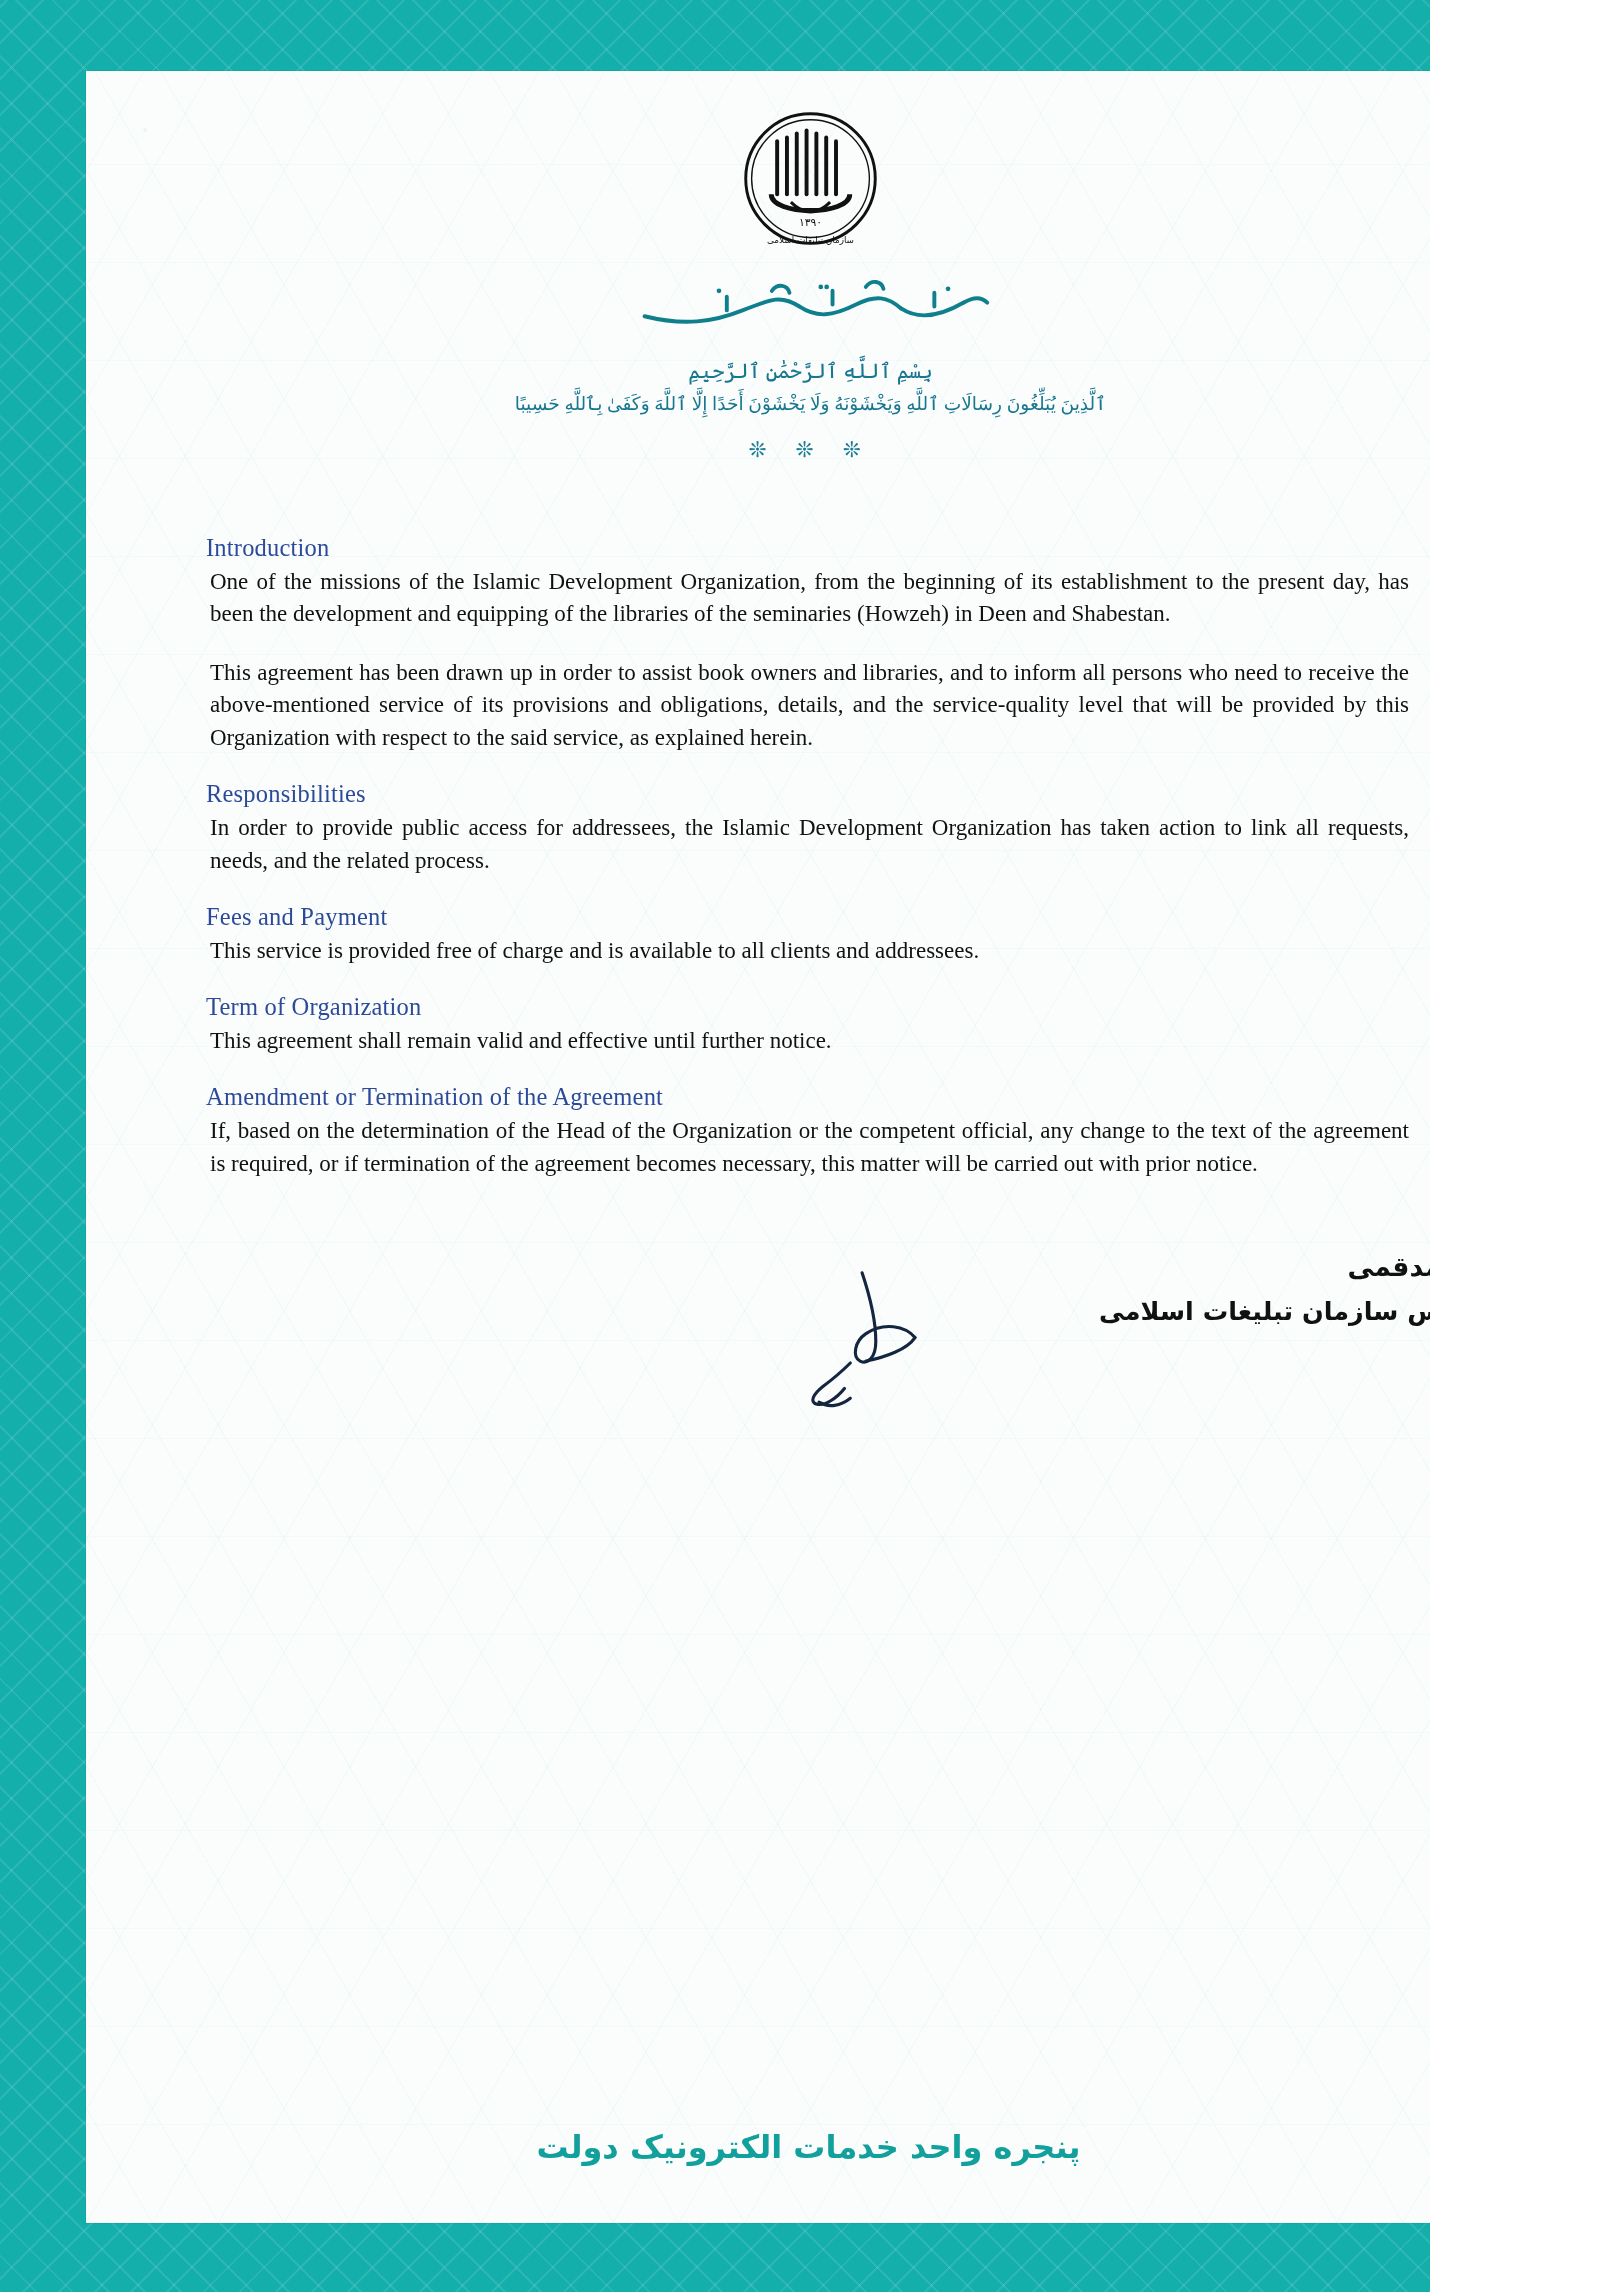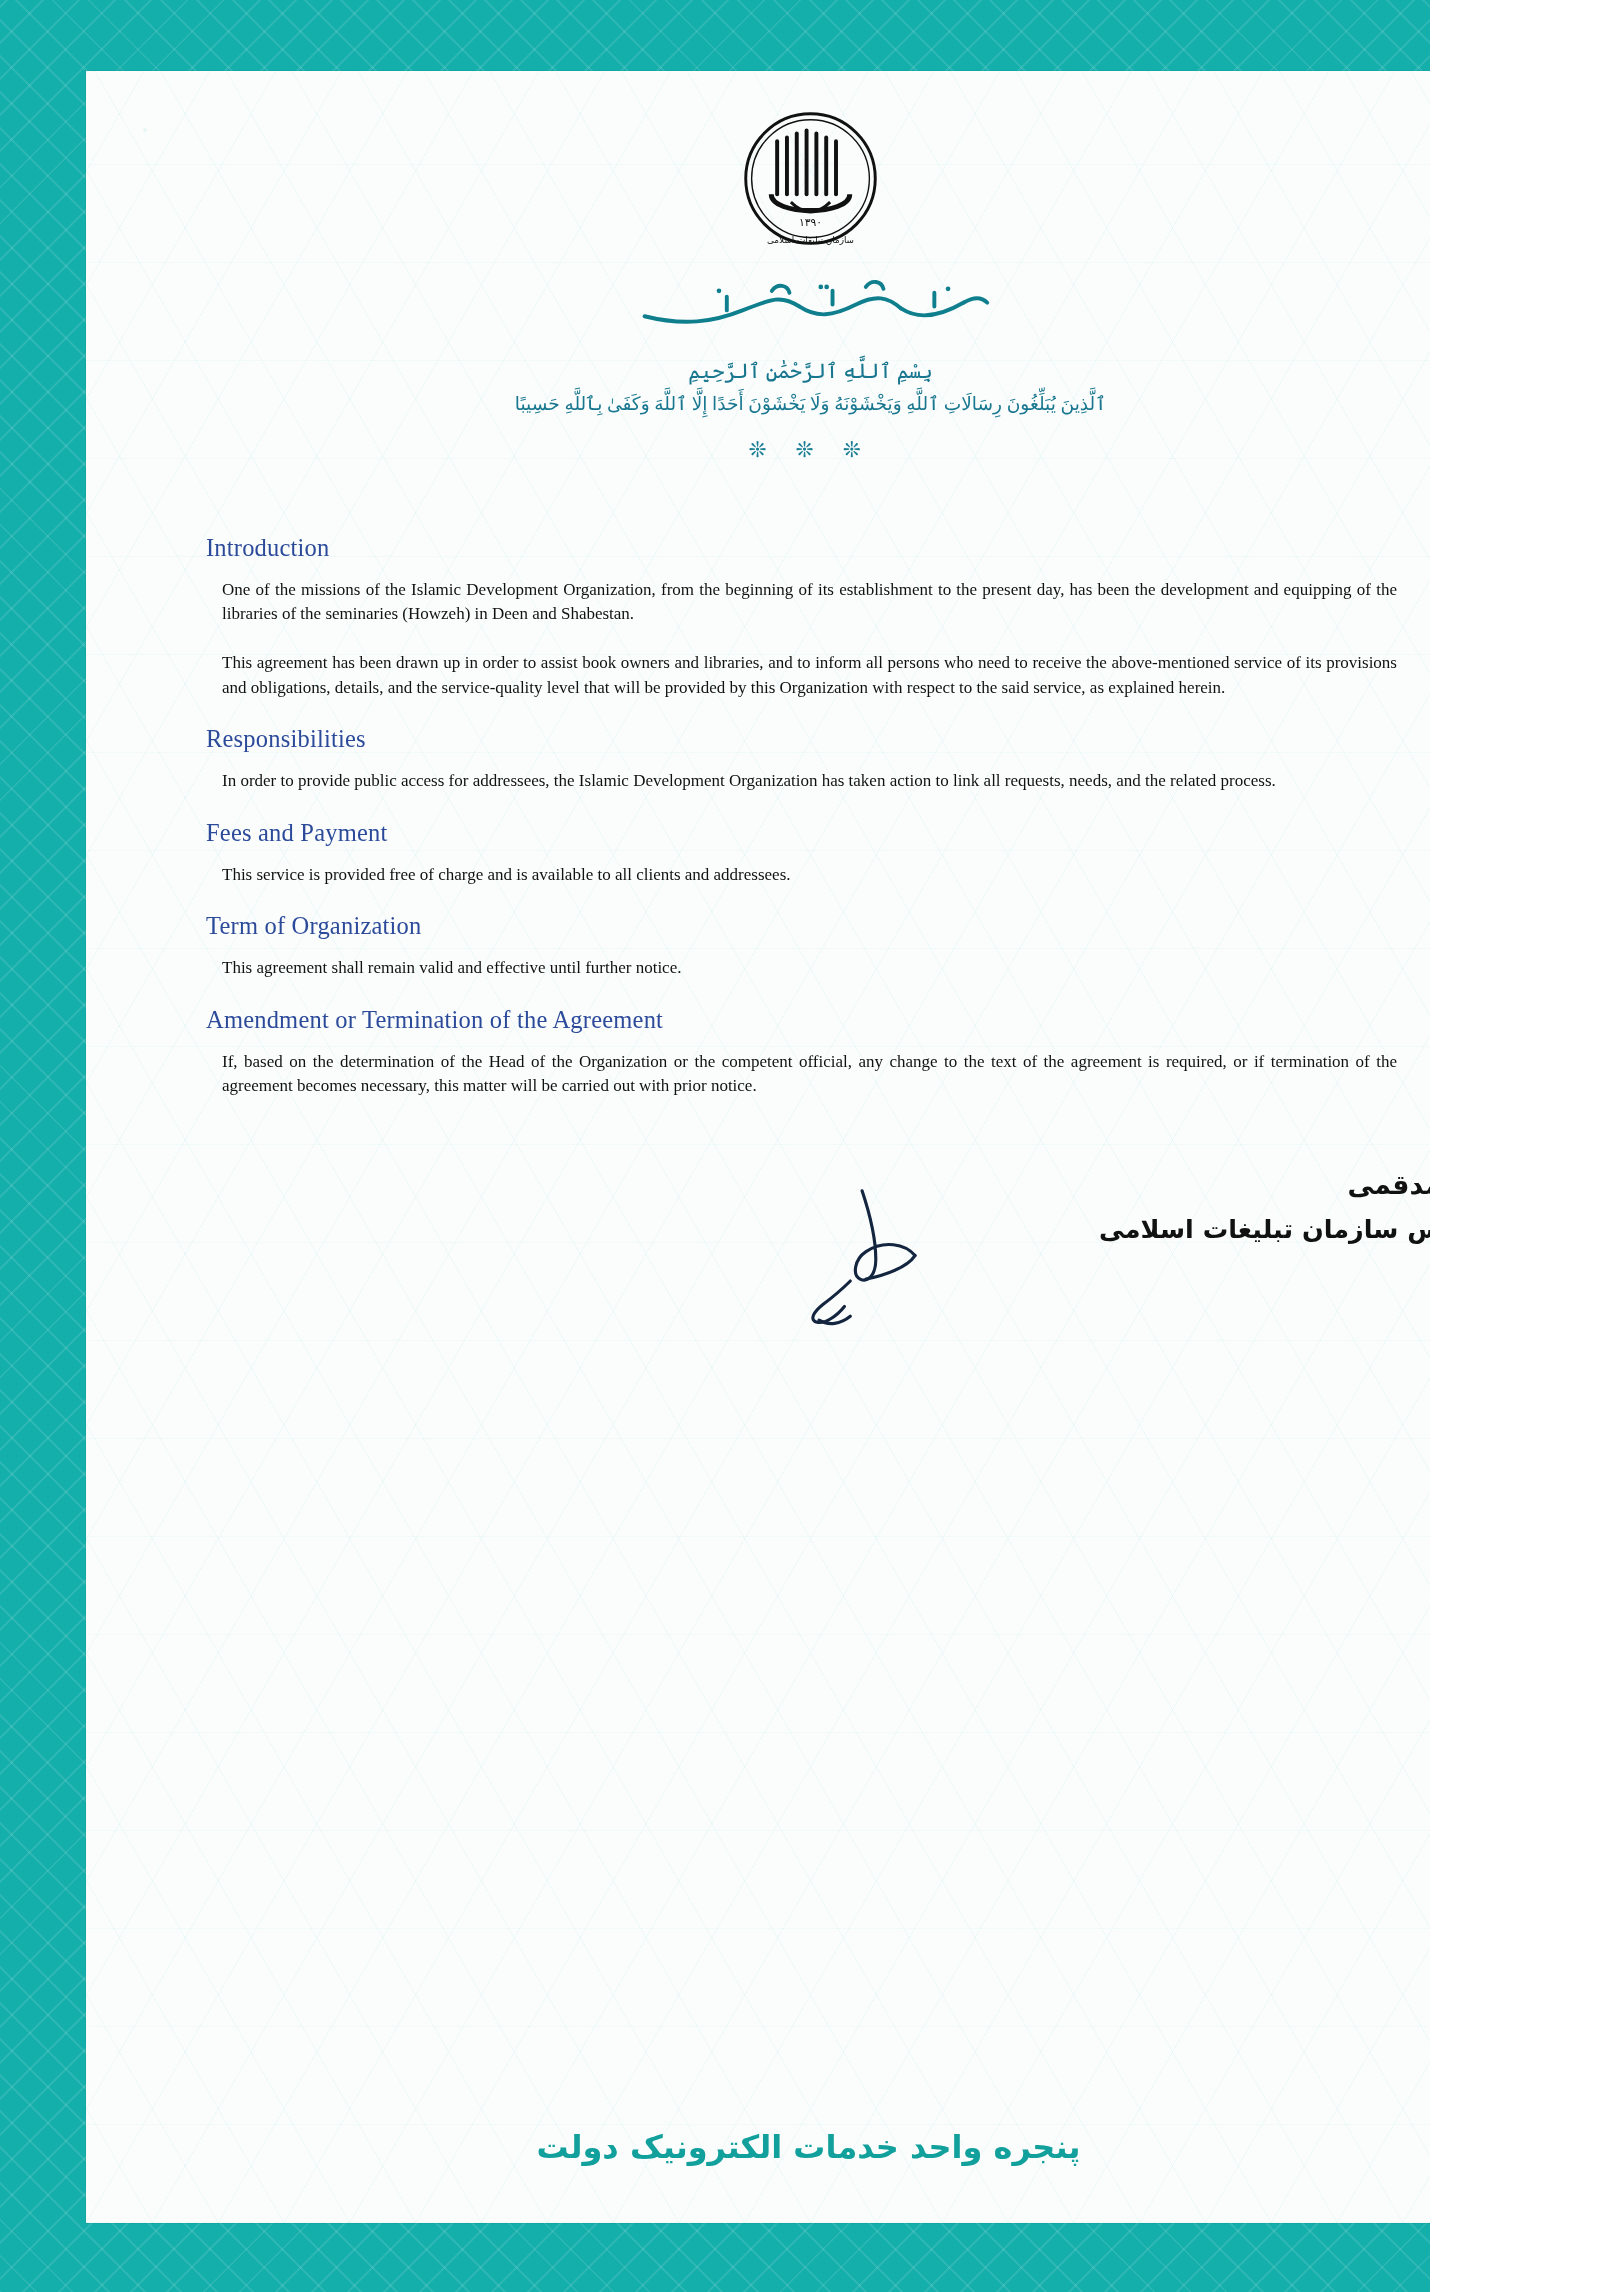--- a/index.html
+++ b/index.html
@@ -117,23 +117,23 @@
   .section { margin-bottom: 25.5px; }
   .section h2 {
     margin: 0 0 2px 0;
     font-family: "Liberation Serif", serif;
     font-size: 24.5px;
     font-weight: normal;
     color: #2c4a9a;
     letter-spacing: 0.2px;
   }
   .section p {
-    margin: 16px;
+    margin: 4px;
     font-family: "Liberation Serif", serif;
-    font-size: 17px;
+    font-size: 23px;
     line-height: 1.42;
     color: #111111;
     text-align: justify;
     text-justify: inter-word;
     hyphens: auto;
   }
 
   
   .signature {
     margin-top: 71px;

